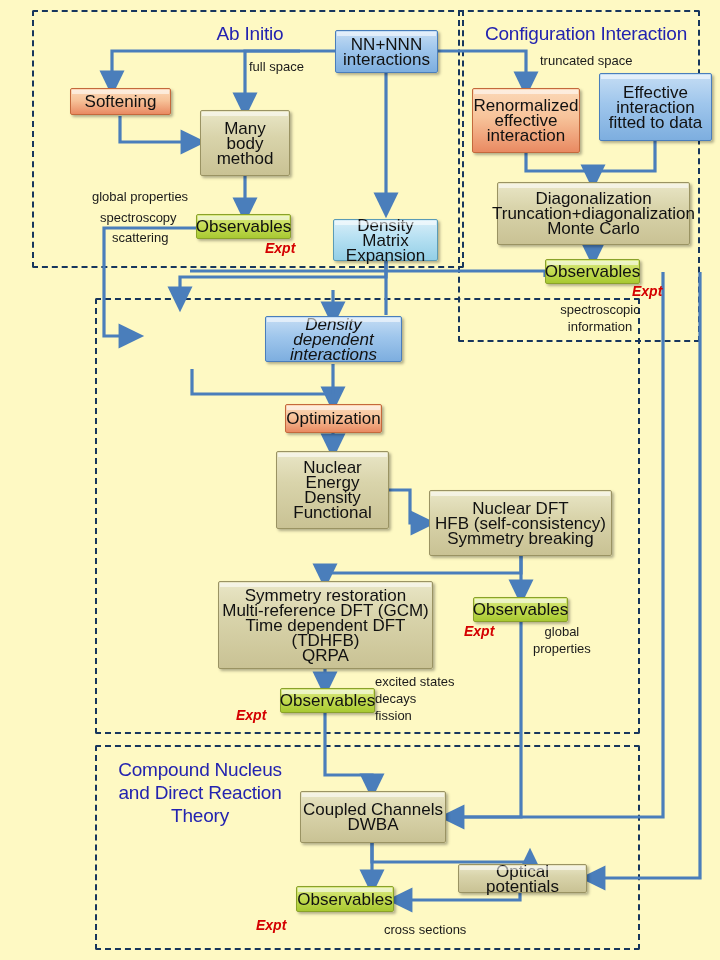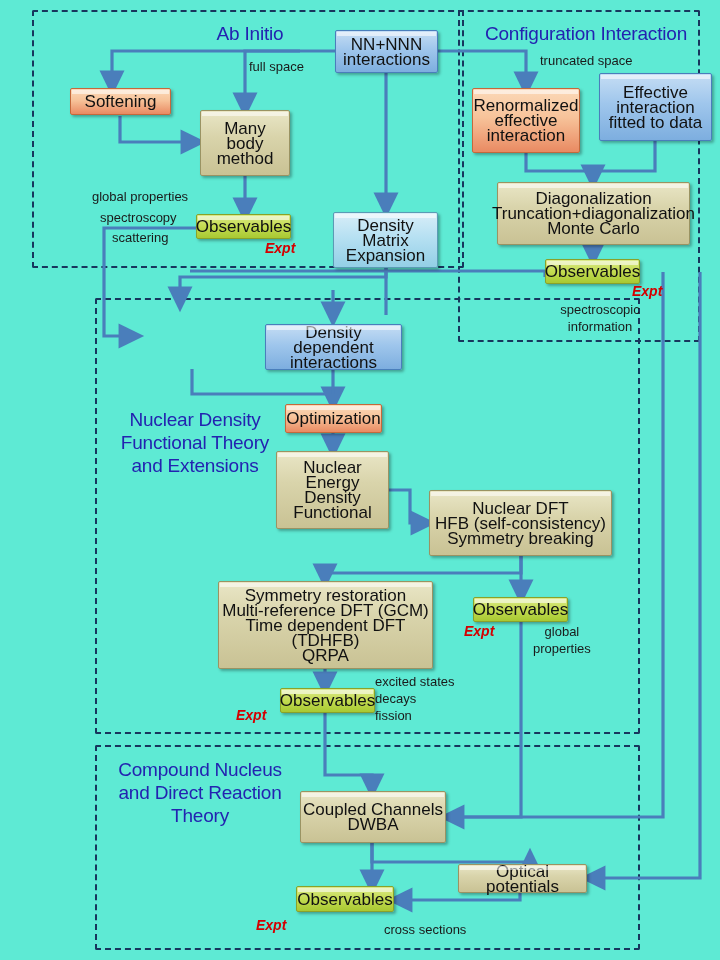--- a/index.html
+++ b/index.html
@@ -1,18 +1,18 @@
 <!DOCTYPE html>
 <html><head>
 <meta charset="utf-8">
 <style>
   html,body{margin:0;padding:0;background:#ffffff;}
   #root{
     position:relative;width:720px;height:960px;overflow:hidden;
-    background:#5eead4;
+    background:#fef9c3;
     font-family:"Liberation Sans", sans-serif;
   }
   svg.wires{position:absolute;left:0;top:0;width:720px;height:960px;pointer-events:none;}
 
   
   .region{
     position:absolute;
     border:2.5px dashed #17365d;
     border-radius:2px;
     box-sizing:border-box;
@@ -153,57 +153,54 @@
 
       <path d="M372,843 L372,862 L530,862 L530,860"></path>
       <path d="M372,843 L372,883" marker-end="url(#ah)"></path>
 
       <path d="M520,893 L520,900 L399,900"></path>
     </g>
   </svg>
 
   <div class="region-title" style="left:175px;top:22px;width:150px;">Ab Initio</div>
   <div class="region-title" style="left:466px;top:22px;width:240px;">Configuration Interaction</div>
-  <div class="region-title" style="left:100px;top:408px;width:190px;">Nuclear Density
-Functional Theory
-and Extensions</div>
   <div class="region-title" style="left:100px;top:758px;width:200px;">Compound Nucleus
 and Direct Reaction
 Theory</div>
 
   <div class="node n-blue topline" style="left:335px;top:30px;width:103px;height:43px;">NN+NNN
 interactions</div>
 
   <div class="node n-orange topline" style="left:70px;top:88px;width:101px;height:27px;">Softening</div>
 
   <div class="node n-khaki topline" style="left:200px;top:110px;width:90px;height:66px;">Many
 body
 method</div>
 
   <div class="node n-green topline" style="left:196px;top:214px;width:95px;height:25px;">Observables</div>
 
-  <div class="node n-lightblue topline" style="left:333px;top:212px;width:105px;height:56px;">Density Matrix
+  <div class="node n-lightblue topline" style="left:333px;top:219px;width:105px;height:42px;">Density Matrix
 Expansion</div>
 
   <div class="node n-orange topline" style="left:472px;top:88px;width:108px;height:65px;">Renormalized
 effective
 interaction</div>
 
   <div class="node n-blue topline" style="left:599px;top:73px;width:113px;height:68px;">Effective
 interaction
 fitted to data</div>
 
   <div class="node n-khaki topline" style="left:497px;top:182px;width:193px;height:63px;">Diagonalization
 Truncation+diagonalization
 Monte Carlo</div>
 
   <div class="node n-green topline" style="left:545px;top:259px;width:95px;height:25px;">Observables</div>
 
 
-  <div class="node n-blue topline" style="left:265px;top:324px;width:137px;height:46px;">Density dependent
+  <div class="node n-blue topline" style="left:265px;top:316px;width:137px;height:46px;font-style:italic;">Density dependent
 interactions</div>
 
   <div class="node n-orange topline" style="left:285px;top:404px;width:97px;height:29px;">Optimization</div>
 
   <div class="node n-khaki topline" style="left:276px;top:451px;width:113px;height:78px;">Nuclear Energy
 Density
 Functional</div>
 
   <div class="node n-khaki topline" style="left:429px;top:490px;width:183px;height:66px;">Nuclear DFT
 HFB (self-consistency)

